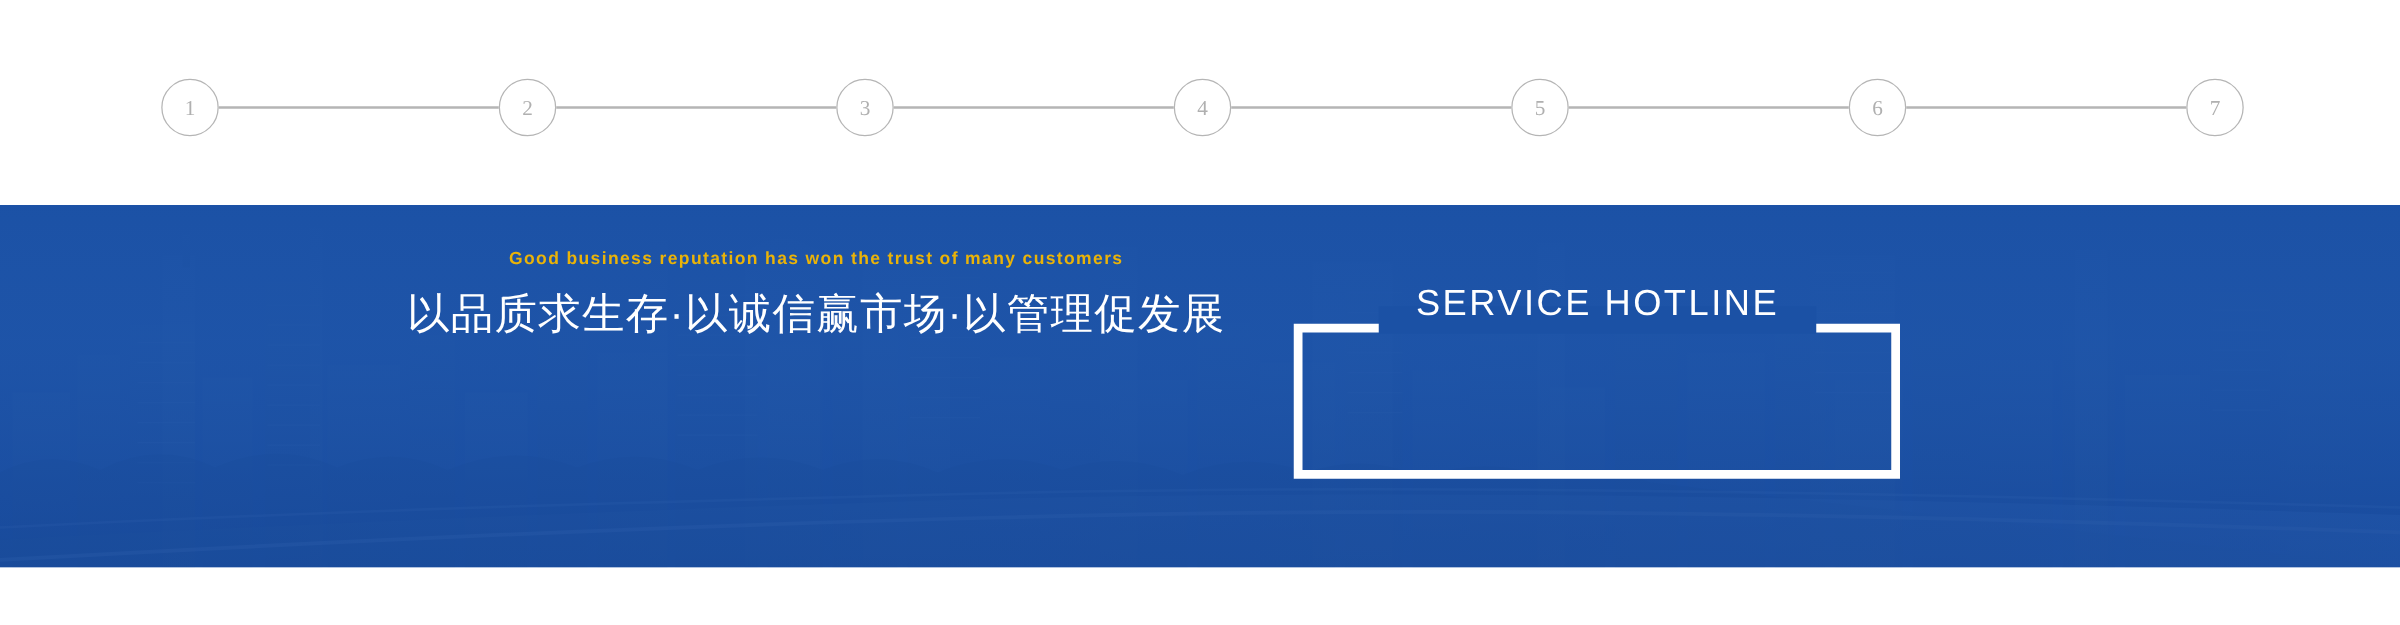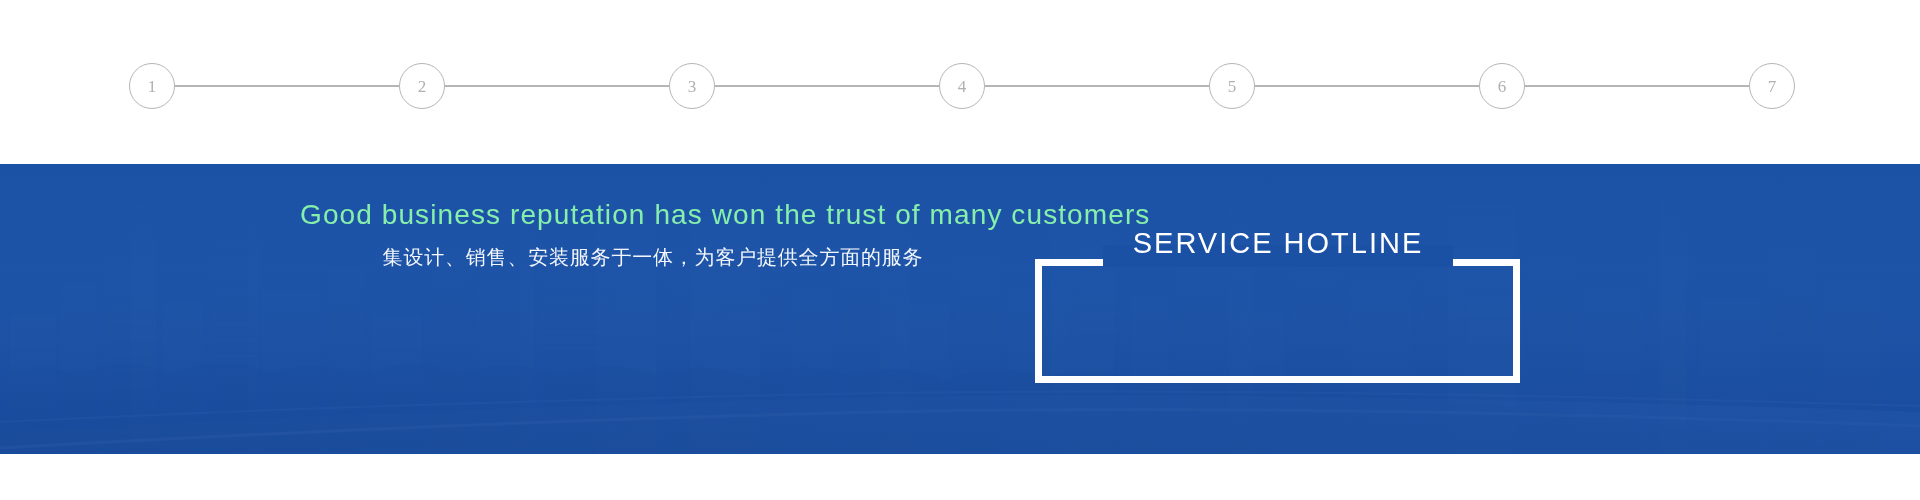--- a/index.html
+++ b/index.html
@@ -95,25 +95,26 @@
   
   #slogan {
     position: absolute;
     left: 300px;
     top: 34px;
     width: 706px;
     text-align: center;
     color: #ffffff;
   }
   #slogan-en {
-    font-size: 28px;
+    font-size: 14px;
     letter-spacing: 1.1px;
-    color: #86efac;
+    color: #eab308;
     white-space: nowrap;
     line-height: 1.2;
+    font-weight: bold;
   }
   #slogan-main {
     font-size: 34px;
     margin-top: 15px;
     letter-spacing: 1px;
     white-space: nowrap;
     line-height: 1.25;
     color: #ffffff;
   }
   #slogan-sub {
@@ -332,21 +333,21 @@
         <path d="M0 268 C 300 252, 520 244, 760 236 C 1050 228, 1400 230, 1920 248 L1920 290 L0 290 Z" fill="url(#roadG)"></path>
         <path d="M0 284 C 320 266, 560 256, 800 250 C 1090 242, 1430 244, 1920 262" fill="none" stroke="#6d9ddd" stroke-width="3" opacity="0.5"></path>
         <path d="M0 258 C 280 244, 500 238, 740 232 C 1030 224, 1380 226, 1920 242" fill="none" stroke="#74a3e2" stroke-width="2" opacity="0.35"></path>
       </g>
     </svg>
 
     <div id="banner-veil"></div>
 
     <div id="slogan">
       <div id="slogan-en">Good business  reputation has  won  the  trust  of  many  customers</div>
-      <div id="slogan-sub">集设计、销售、安装服务于一体，为客户提供全方面的服务</div>
+      <div id="slogan-main">以品质求生存·以诚信赢市场·以管理促发展</div>
     </div>
 
     <div id="hotline">
       <div id="hotline-frame"></div>
       <div id="hotline-notch"></div>
       <div id="hotline-title">SERVICE  HOTLINE</div>
 
     </div>
 
   </section>

